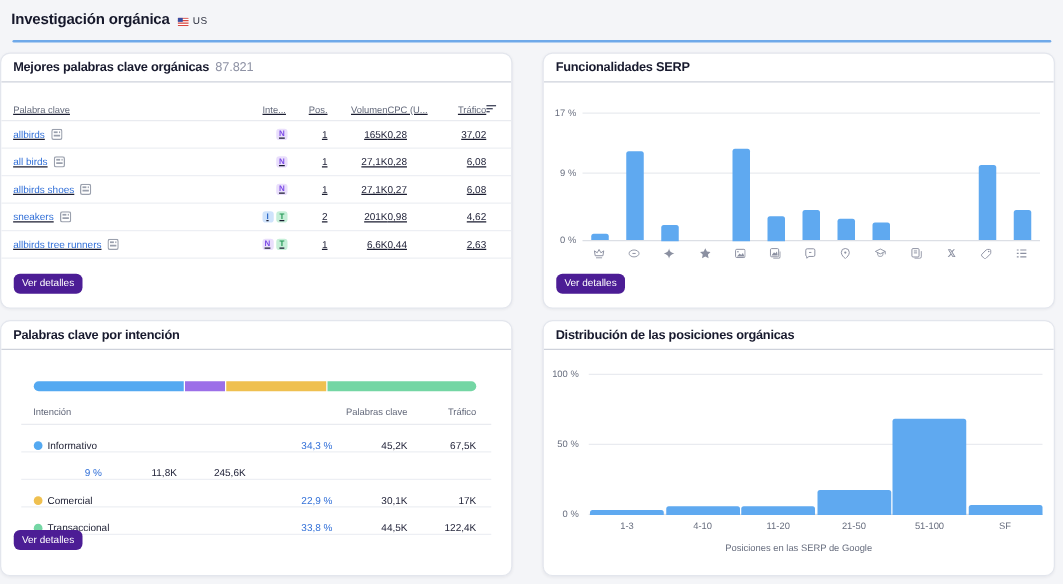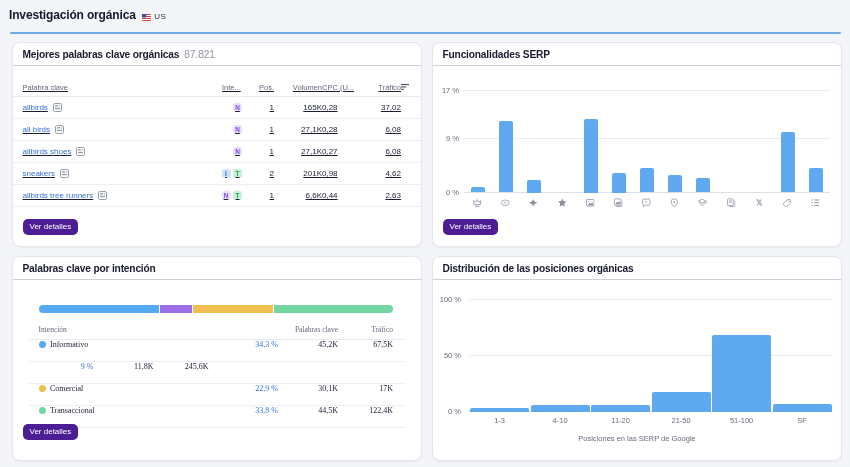--- a/index.html
+++ b/index.html
@@ -6,22 +6,22 @@
   html,body { width:850px; height:467px; }
   body { background:#f4f5f8; font-family:"Liberation Sans", sans-serif; color:#1b1d31; position:relative; overflow:hidden; opacity:.999; -webkit-font-smoothing:antialiased; }
 
   .page-header { position:absolute; left:9px; top:8px; display:flex; align-items:center; }
   .page-title { font-size:12px; font-weight:bold; color:#16182b; letter-spacing:-0.15px; }
   .flag { width:9.5px; height:7px; margin-left:6px; margin-top:4.5px; border-radius:1px; overflow:hidden; flex:none; }
   .flag svg { display:block; }
   .country { font-size:8px; font-weight:400; color:#2c2f3e; margin-left:3px; letter-spacing:.4px; margin-top:3px; }
   .top-line { position:absolute; left:10px; top:32px; width:831px; height:2px; background:#6fa9e9; border-radius:1px; }
 
-  .grid { position:absolute; top:42px; left:12px; width:768px; display:grid;
-          grid-template-columns:410px 410px; grid-template-rows:205px 205px; gap:9px 10px; }
+  .grid { position:absolute; top:42px; left:0; width:768px; display:grid;
+          grid-template-columns:410px 410px; grid-template-rows:205px 205px; gap:9px 24px; }
   .panel { background:#fff; border:1px solid #e3e6ed; border-radius:8px;
            box-shadow:0 1px 2px rgba(30,35,60,.05); position:relative; overflow:hidden; }
   .panel-header { height:23px; border-bottom:1px solid #ced2db; display:flex; align-items:center; padding:0 12px 0 9.5px; }
   .panel-title { font-size:10.2px; font-weight:bold; color:#181a2e; letter-spacing:-0.18px; }
   .panel-count { font-size:10.2px; color:#8f93a5; margin-left:5px; letter-spacing:-0.1px; }
 
   .btn { display:inline-block; opacity:.999; height:16px; line-height:16px; padding:0 7px; background:#4c1d95;
          color:#fff; font-size:8px; font-family:inherit; border:none; border-radius:5px; cursor:pointer; }
 
   
@@ -48,28 +48,28 @@
   
   .serp-chart { position:absolute; left:0; top:0; width:100%; height:100%; }
   .gridline { position:absolute; height:1px; background:#e9ebf0; }
   .gridline.axis { background:#dcdfe5; }
   .ytick { position:absolute; font-size:7.5px; color:#676d7e; text-align:right; transform:translateY(-50%); }
   .serp-bar { position:absolute; background:#5fa9f0; border-radius:2px 2px 0 0; }
   .serp-icon { position:absolute; width:11px; height:11px; transform:translateX(-50%); color:#8b90a1; }
   .serp-icon svg { display:block; }
 
   
-  .intent-body { padding:16px;font-family:Liberation Serif, serif; }
+  .intent-body { padding:16px; }
   .intent-bar { margin:9px 12px 0 9.5px; height:8px; display:flex; }
   .intent-seg { height:8px; }
   .intent-seg + .intent-seg { margin-left:1px; }
   .intent-seg:first-child { border-radius:4px 0 0 4px; }
   .intent-seg:last-child { border-radius:0 4px 4px 0; }
   .int-head { display:flex; align-items:center; height:18.5px; margin-top:8px; font-size:7.5px; color:#62687a; border-bottom:1px solid #e9ebf0; padding:0 12px 0 9.5px; }
-  .int-row { display:flex; align-items:flex-start; height:22px; border-bottom:1px solid #edeff4; font-size:8px; padding:0 12px 0 9.5px; }
+  .int-row { display:flex; align-items:flex-end; height:22px; border-bottom:1px solid #edeff4; font-size:8px; padding:0 12px 0 9.5px; }
   .ci-label { flex:1; display:flex; align-items:center; }
   .dot { width:7px; height:7px; border-radius:50%; margin-right:4.5px; flex:none; }
   .ci-pct { width:55px; text-align:right; color:#3270d8; }
   .ci-kw { width:60px; text-align:right; }
   .ci-traf { width:55px; text-align:right; }
 
   
   .pos-bar { position:absolute; background:#5fa9f0; border-radius:2px 2px 0 0; }
   .xtick { position:absolute; font-size:7.5px; color:#676d7e; transform:translateX(-50%); }
   .xaxis-title { position:absolute; font-size:7.5px; color:#676d7e; transform:translateX(-50%); }

